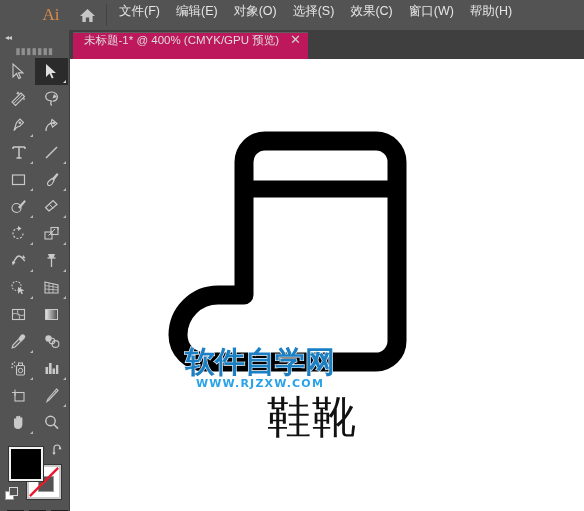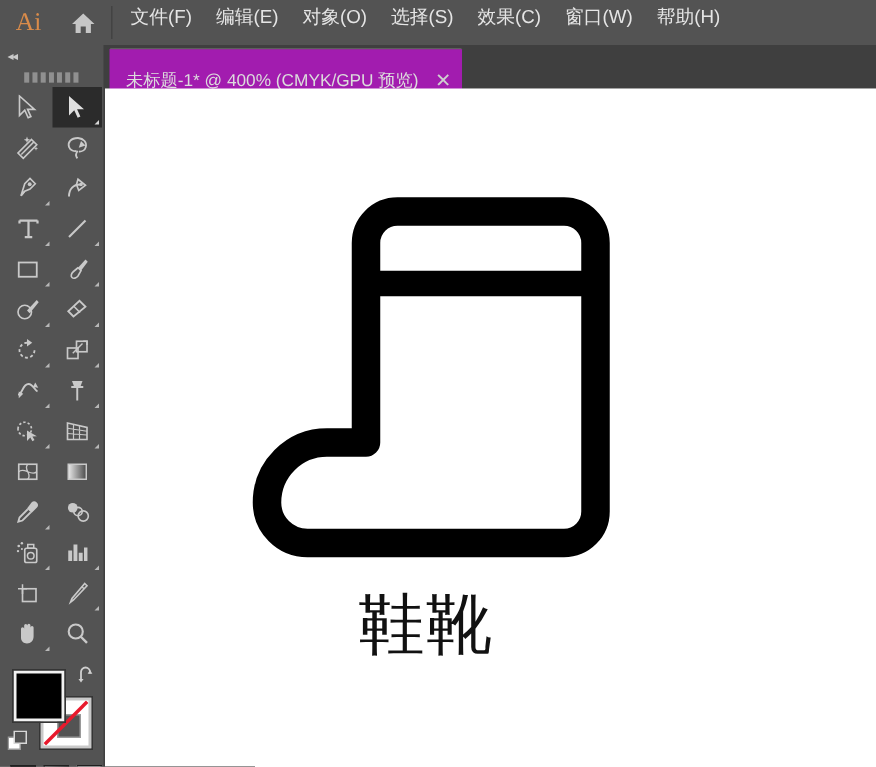--- a/index.html
+++ b/index.html
@@ -22,20 +22,21 @@
     background: #535353;
     display: flex; align-items: center;
   }
   #ai-logo {
     width: 38px; height: 30px;
     display: flex; align-items: center; justify-content: center;
     color: #d98b4a;
     font-size: 17px;
     font-family: "Liberation Serif", serif;
     letter-spacing: 0px;
+    margin-left: 32px;
   }
   #home-btn {
     width: 34px; height: 30px;
     display: flex; align-items: center; justify-content: center;
   }
   #menu-sep {
     width: 1px; height: 22px; background: #434343; margin: 0 4px 0 2px;
   }
   .menu-item {
     color: #e5e5e5;
@@ -49,23 +50,23 @@
 
   
   #tabbar {
     position: absolute; left: 70px; top: 30px;
     width: 514px; height: 29px;
     background: #3f3f3f;
   }
   #doc-tab {
     position: absolute; left: 3px; top: 2px;
     height: 42px;
-    background: #a21caf;
+    background: #be185d;
     border-top: 1px solid #5e5e5e;
-    display: flex; align-items: center;
+    display: flex; align-items: flex-start;
     padding: 0 7px 0 11px;
     border-radius: 1px 1px 0 0;
   }
   #doc-tab-title {
     color: #dcdcdc;
     font-size: 11.5px;
     white-space: nowrap;
   }
   #doc-tab-close {
     color: #cfcfcf;
@@ -173,21 +174,21 @@
     width: 514px; height: 452px;
     background: #ffffff;
     overflow: hidden;
   }
   #artwork {
     position: absolute; left: 92px; top: 72px;
     width: 260px; height: 250px;
   }
   #caption {
     position: absolute;
-    left: 124px; top: 336px;
+    left: 152px; top: 336px;
     width: 180px;
     text-align: center;
     color: #111;
     font-size: 44px;
     font-family: "DejaVu Sans", sans-serif;
     letter-spacing: 1px;
     line-height: 1;
   }
   
   #watermark {
@@ -522,17 +523,21 @@
                  L43 231
                  A27 27 0 0 1 16 204
                  A40 40 0 0 1 56 164
                  L82 164
                  Z"></path>
 
         <path d="M86 58 L233 58" stroke-width="17" stroke-linecap="butt"></path>
       </g>
     </svg>
 
+    <div id="watermark">
+      <div id="wm-cn">软件自学网</div>
+      <div id="wm-url">WWW.RJZXW.COM</div>
+    </div>
 
     <div id="caption">鞋靴</div>
   </div>
 
 </div>
 
 </body></html>

